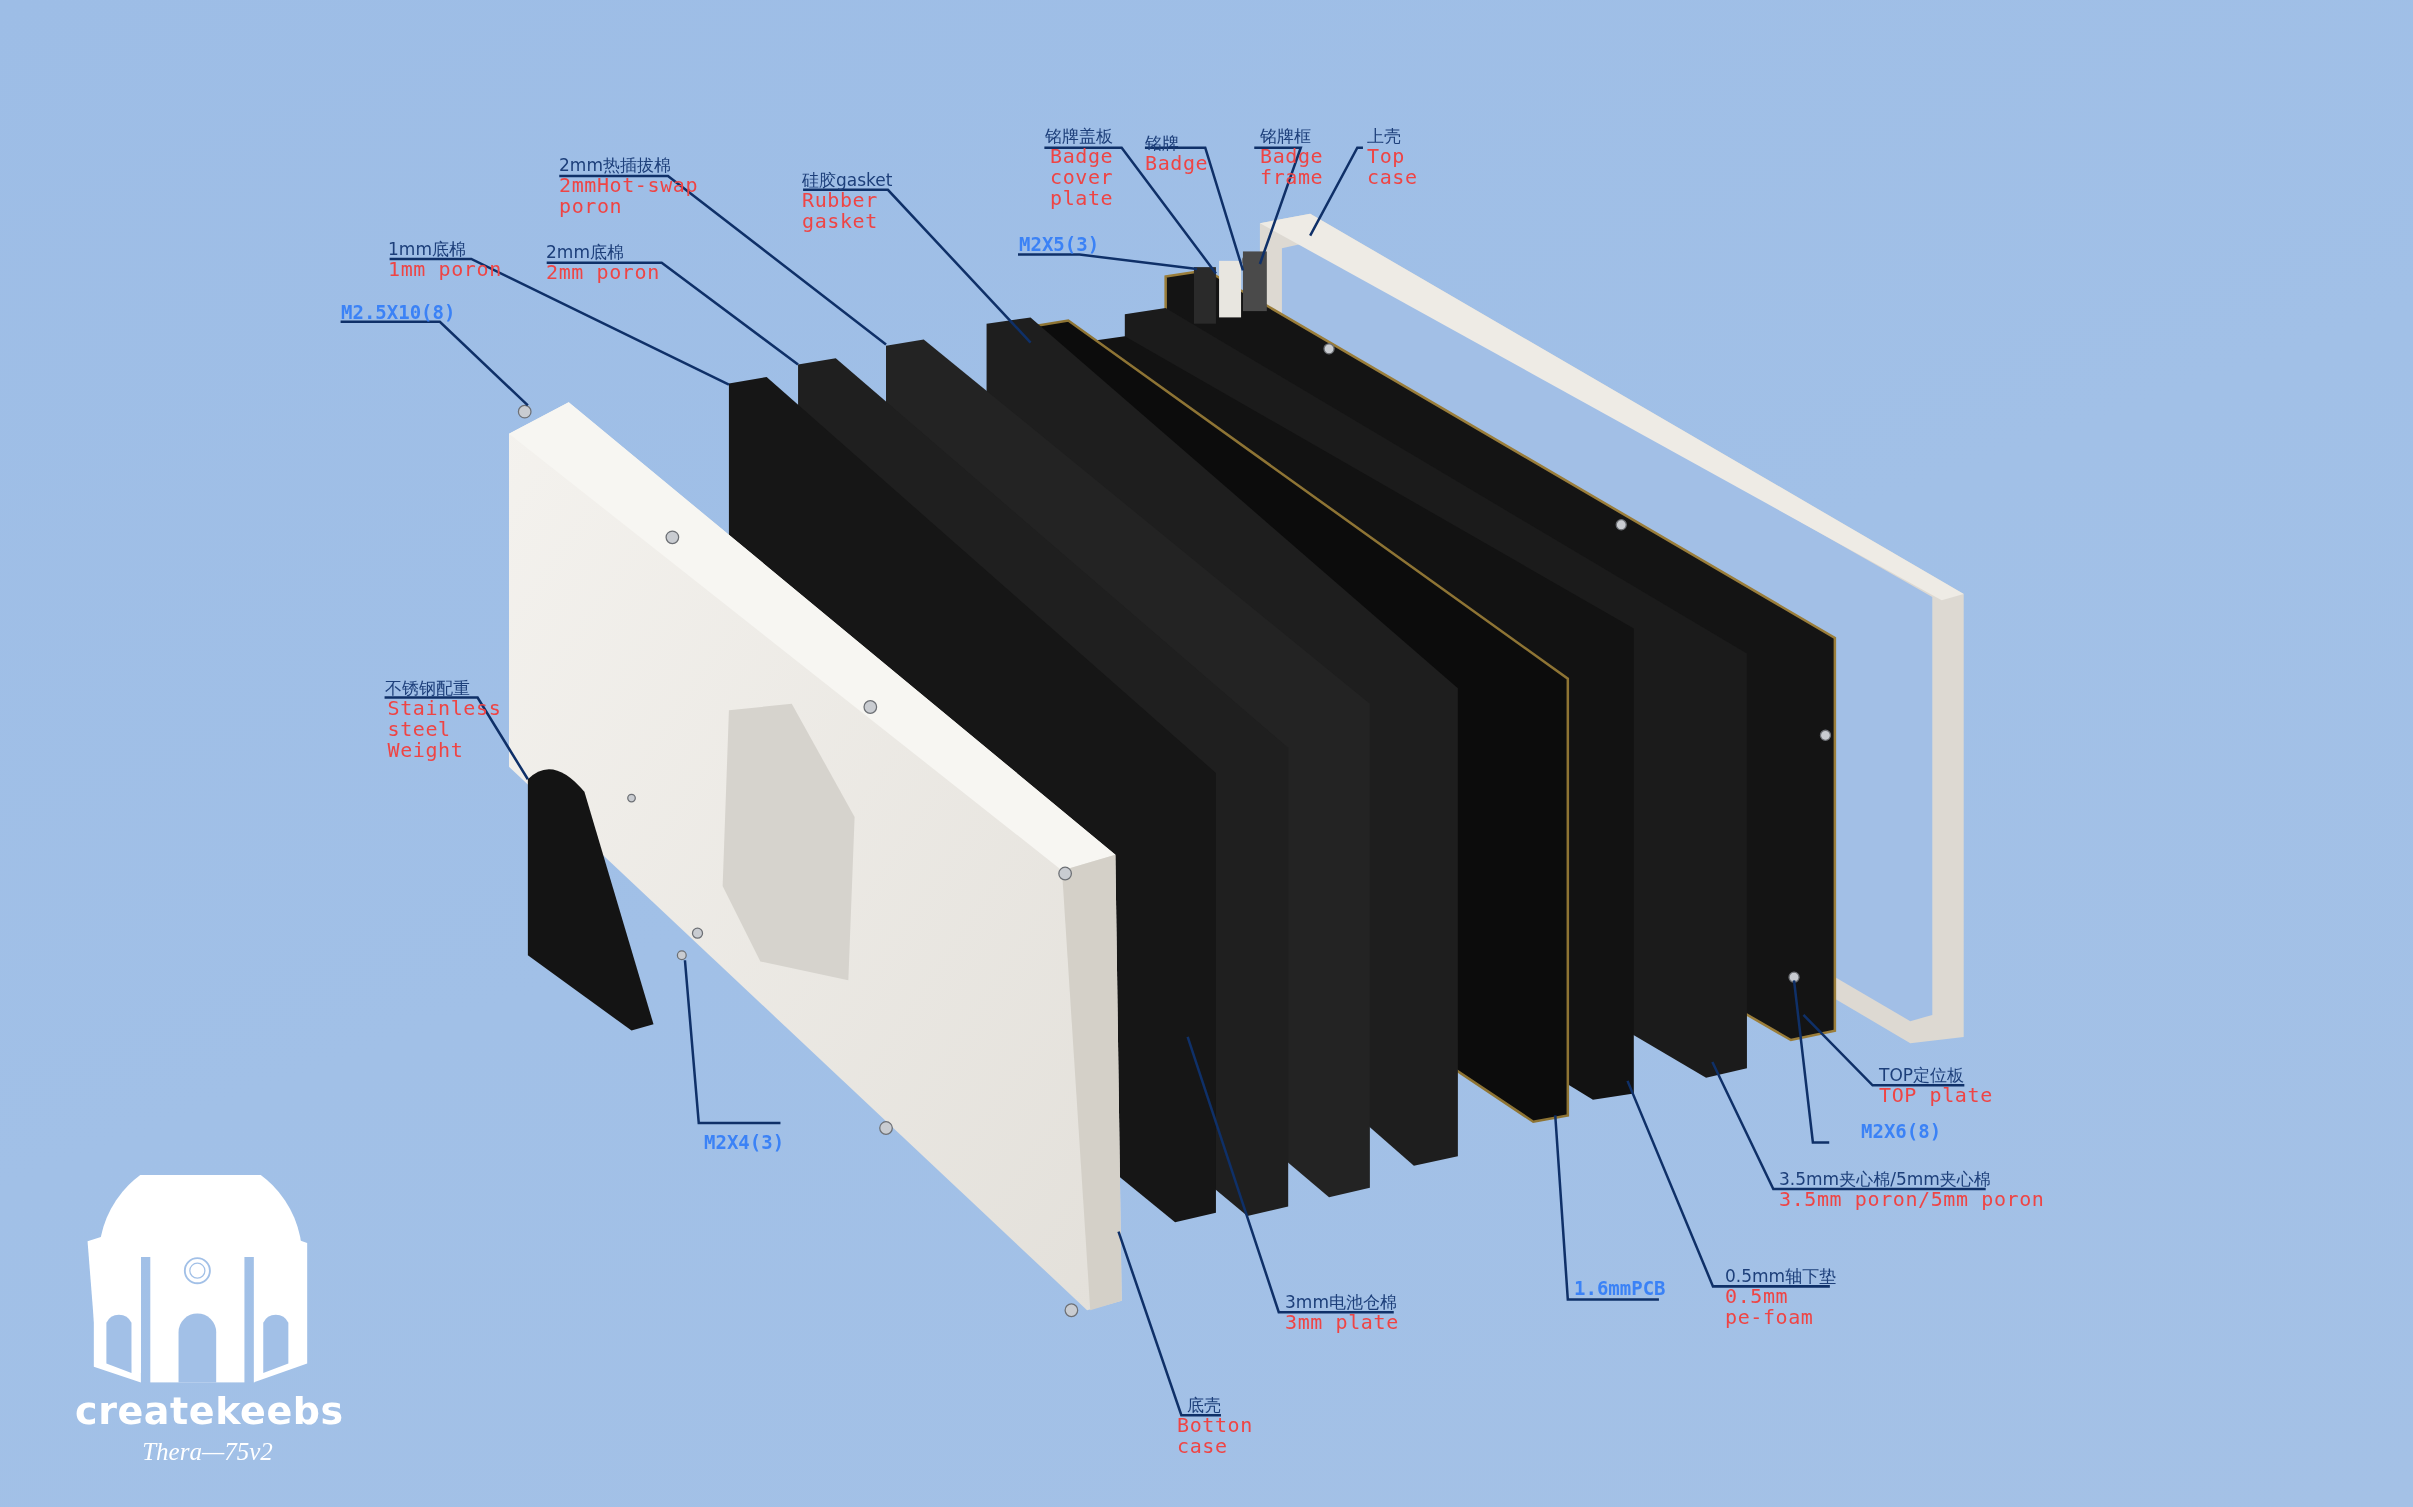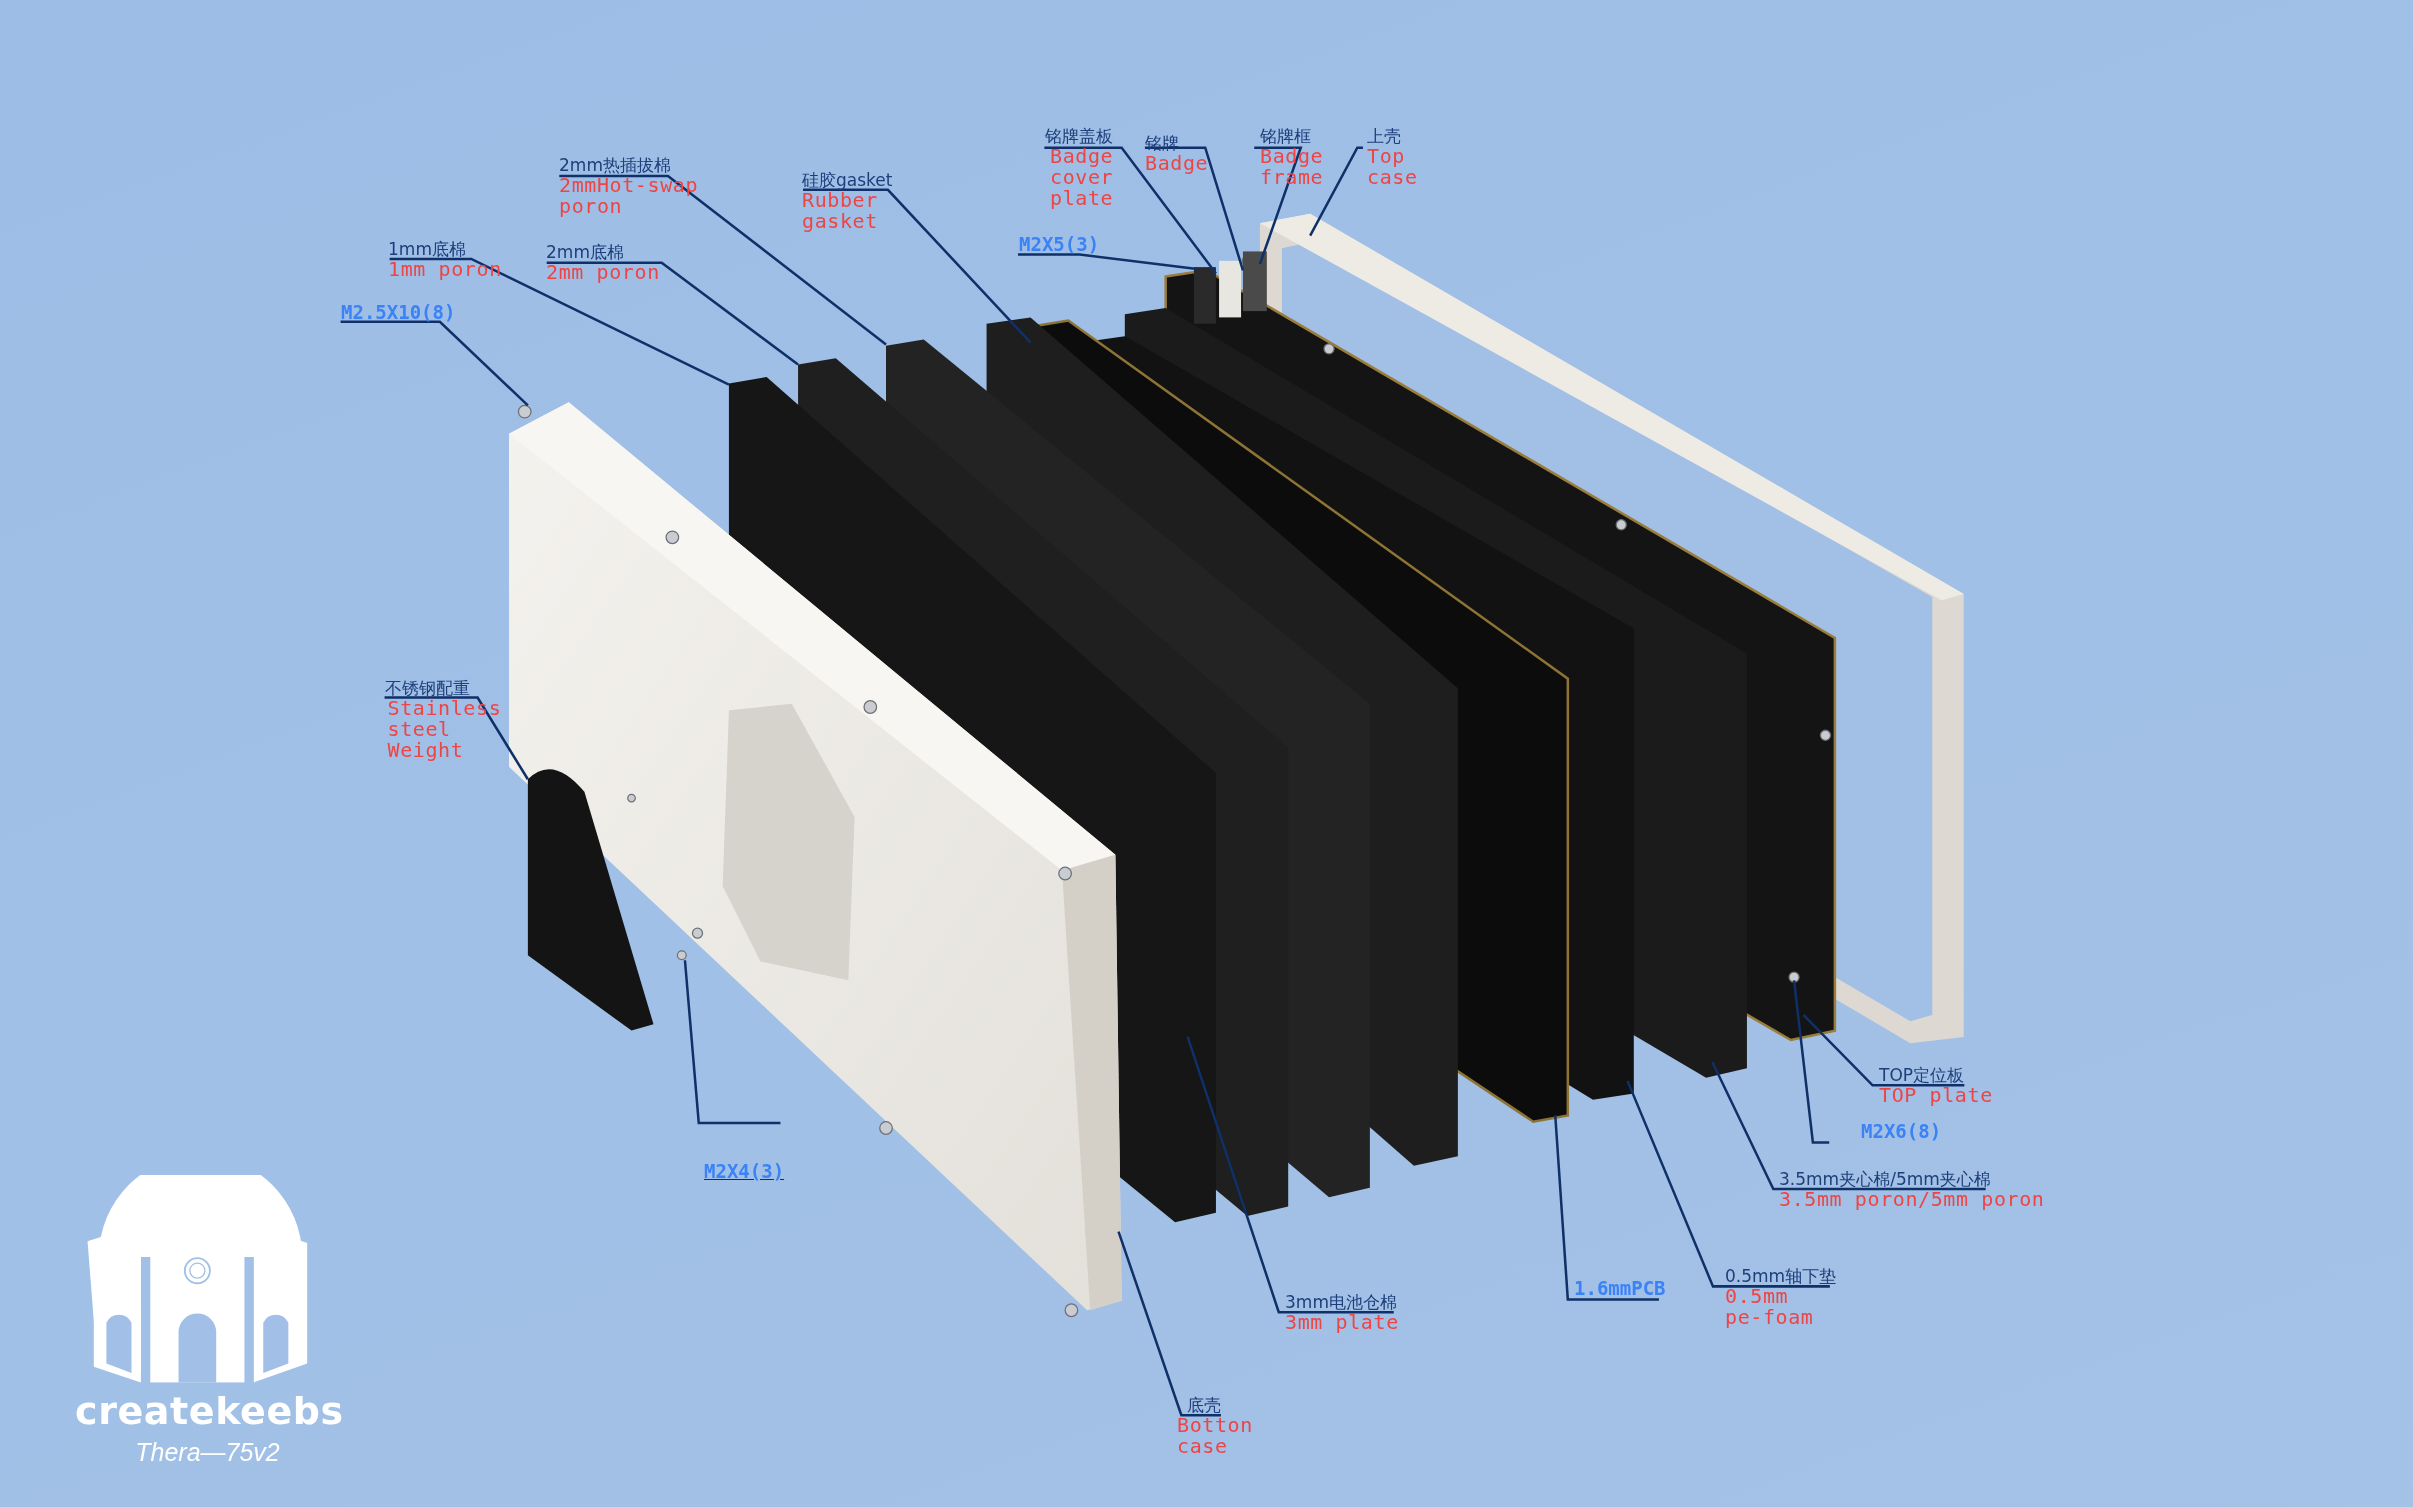--- a/index.html
+++ b/index.html
@@ -19,21 +19,21 @@
     font-size:20px; line-height:21px; color:#ef4444; white-space:pre-line; font-weight:normal; letter-spacing:0.6px;
   }
   .label .pn { font-size:19px; line-height:21.4px; color:#3b82f6; font-weight:bold; white-space:nowrap; }
   .logo { position:absolute; left:75px; top:1175px; width:251px; height:302px; }
   .logo .brand {
     position:absolute; left:0; top:214px; width:251px; text-align:center;
     font-family:"DejaVu Sans","Liberation Sans",sans-serif; font-weight:bold; font-size:38px; color:#ffffff; letter-spacing:0.6px;
   }
   .logo .model {
     position:absolute; left:38px; top:263px; width:189px; text-align:center;
-    font-family:Liberation Sans, sans-serif; font-style:italic; font-size:25px; color:#ffffff;
+    font-family:Liberation Serif, serif; font-style:italic; font-size:25px; color:#ffffff;
   }
 </style>
 </head>
 <body>
 
 <div class="stage">
 
   <svg class="scene" width="2413" height="1507" viewBox="0 0 3840 2398">
     <defs>
       <linearGradient id="whiteCase" x1="0" y1="0" x2="1" y2="1">
@@ -190,21 +190,21 @@
   </div>
   <div class="label" style="left:341px; top:302px;">
     <div class="pn">M2.5X10(8)</div>
   </div>
   <div class="label" style="left:385px; top:678px;">
     <div class="cn">不锈钢配重</div>
     <div class="en" style="margin-left:2.5px">Stainless
 steel
 Weight</div>
   </div>
-  <div class="label" style="left:704px; top:1161px;text-decoration:underline;">
+  <div class="label" style="left:704px; top:1132px;">
     <div class="pn">M2X4(3)</div>
   </div>
   <div class="label" style="left:1879px; top:1065px;">
     <div class="cn">TOP定位板</div>
     <div class="en">TOP plate</div>
   </div>
   <div class="label" style="left:1829px; top:1121px;padding-left:32px;">
     <div class="pn">M2X6(8)</div>
   </div>
   <div class="label" style="left:1779px; top:1169px;">

